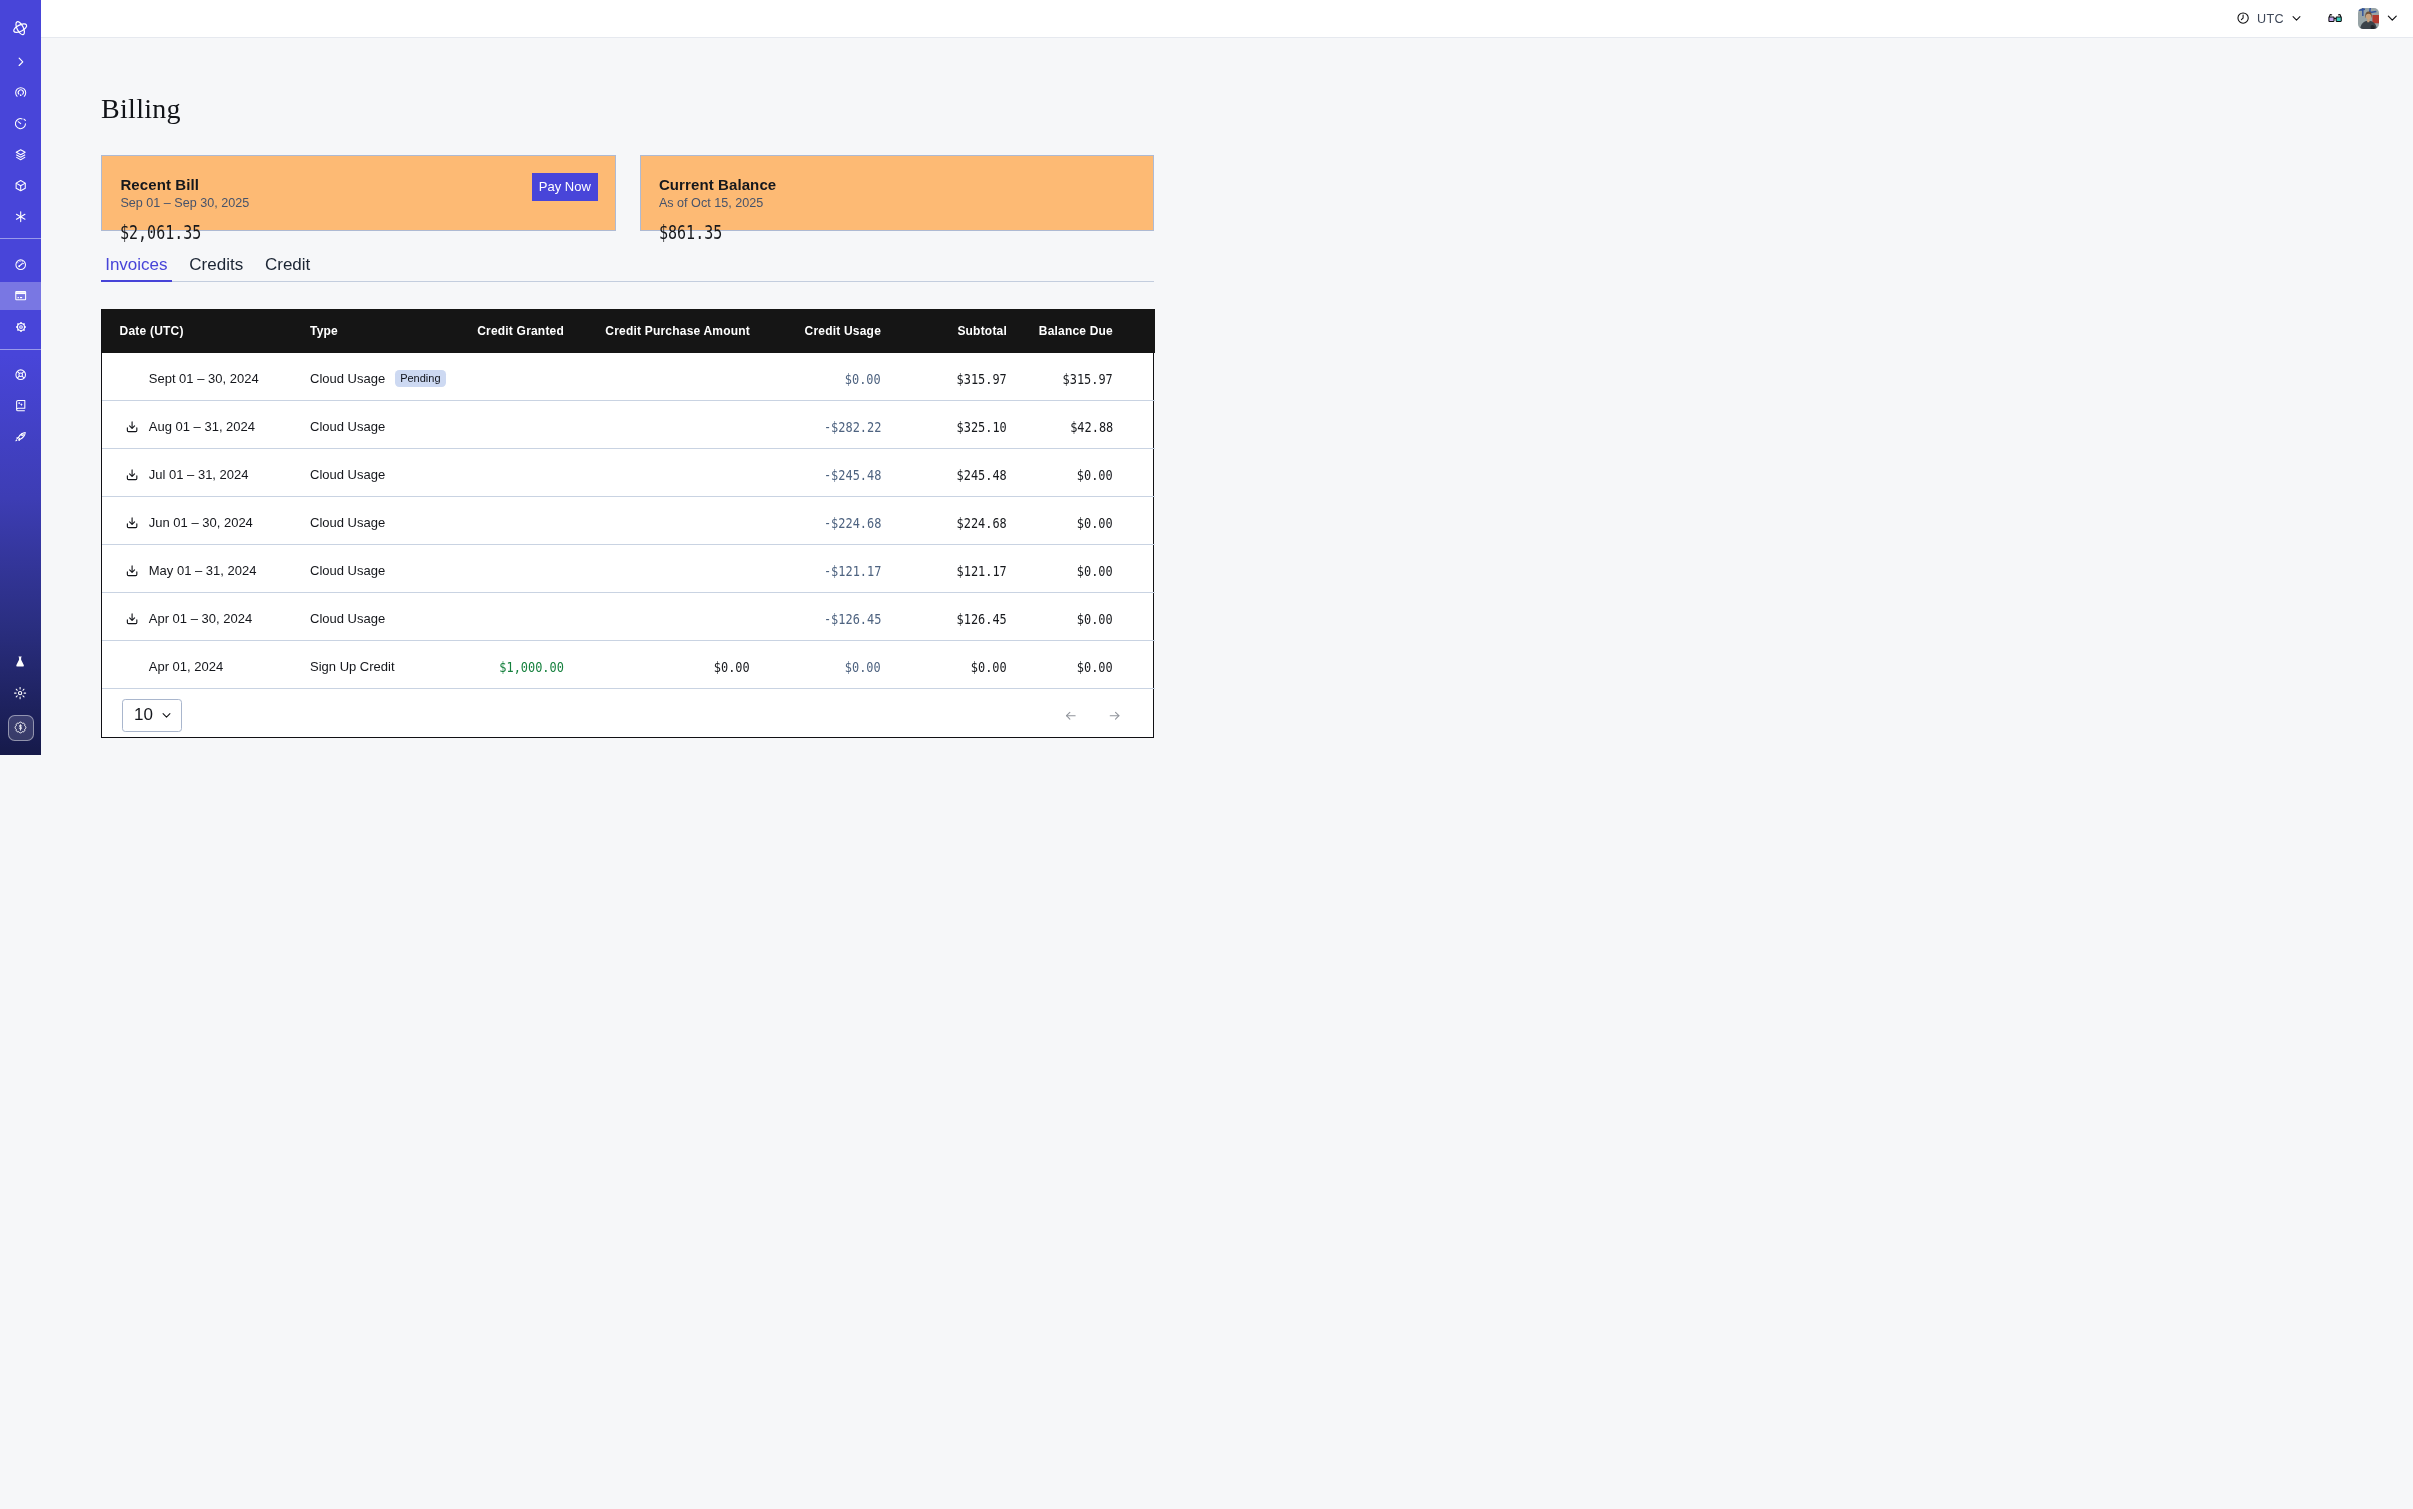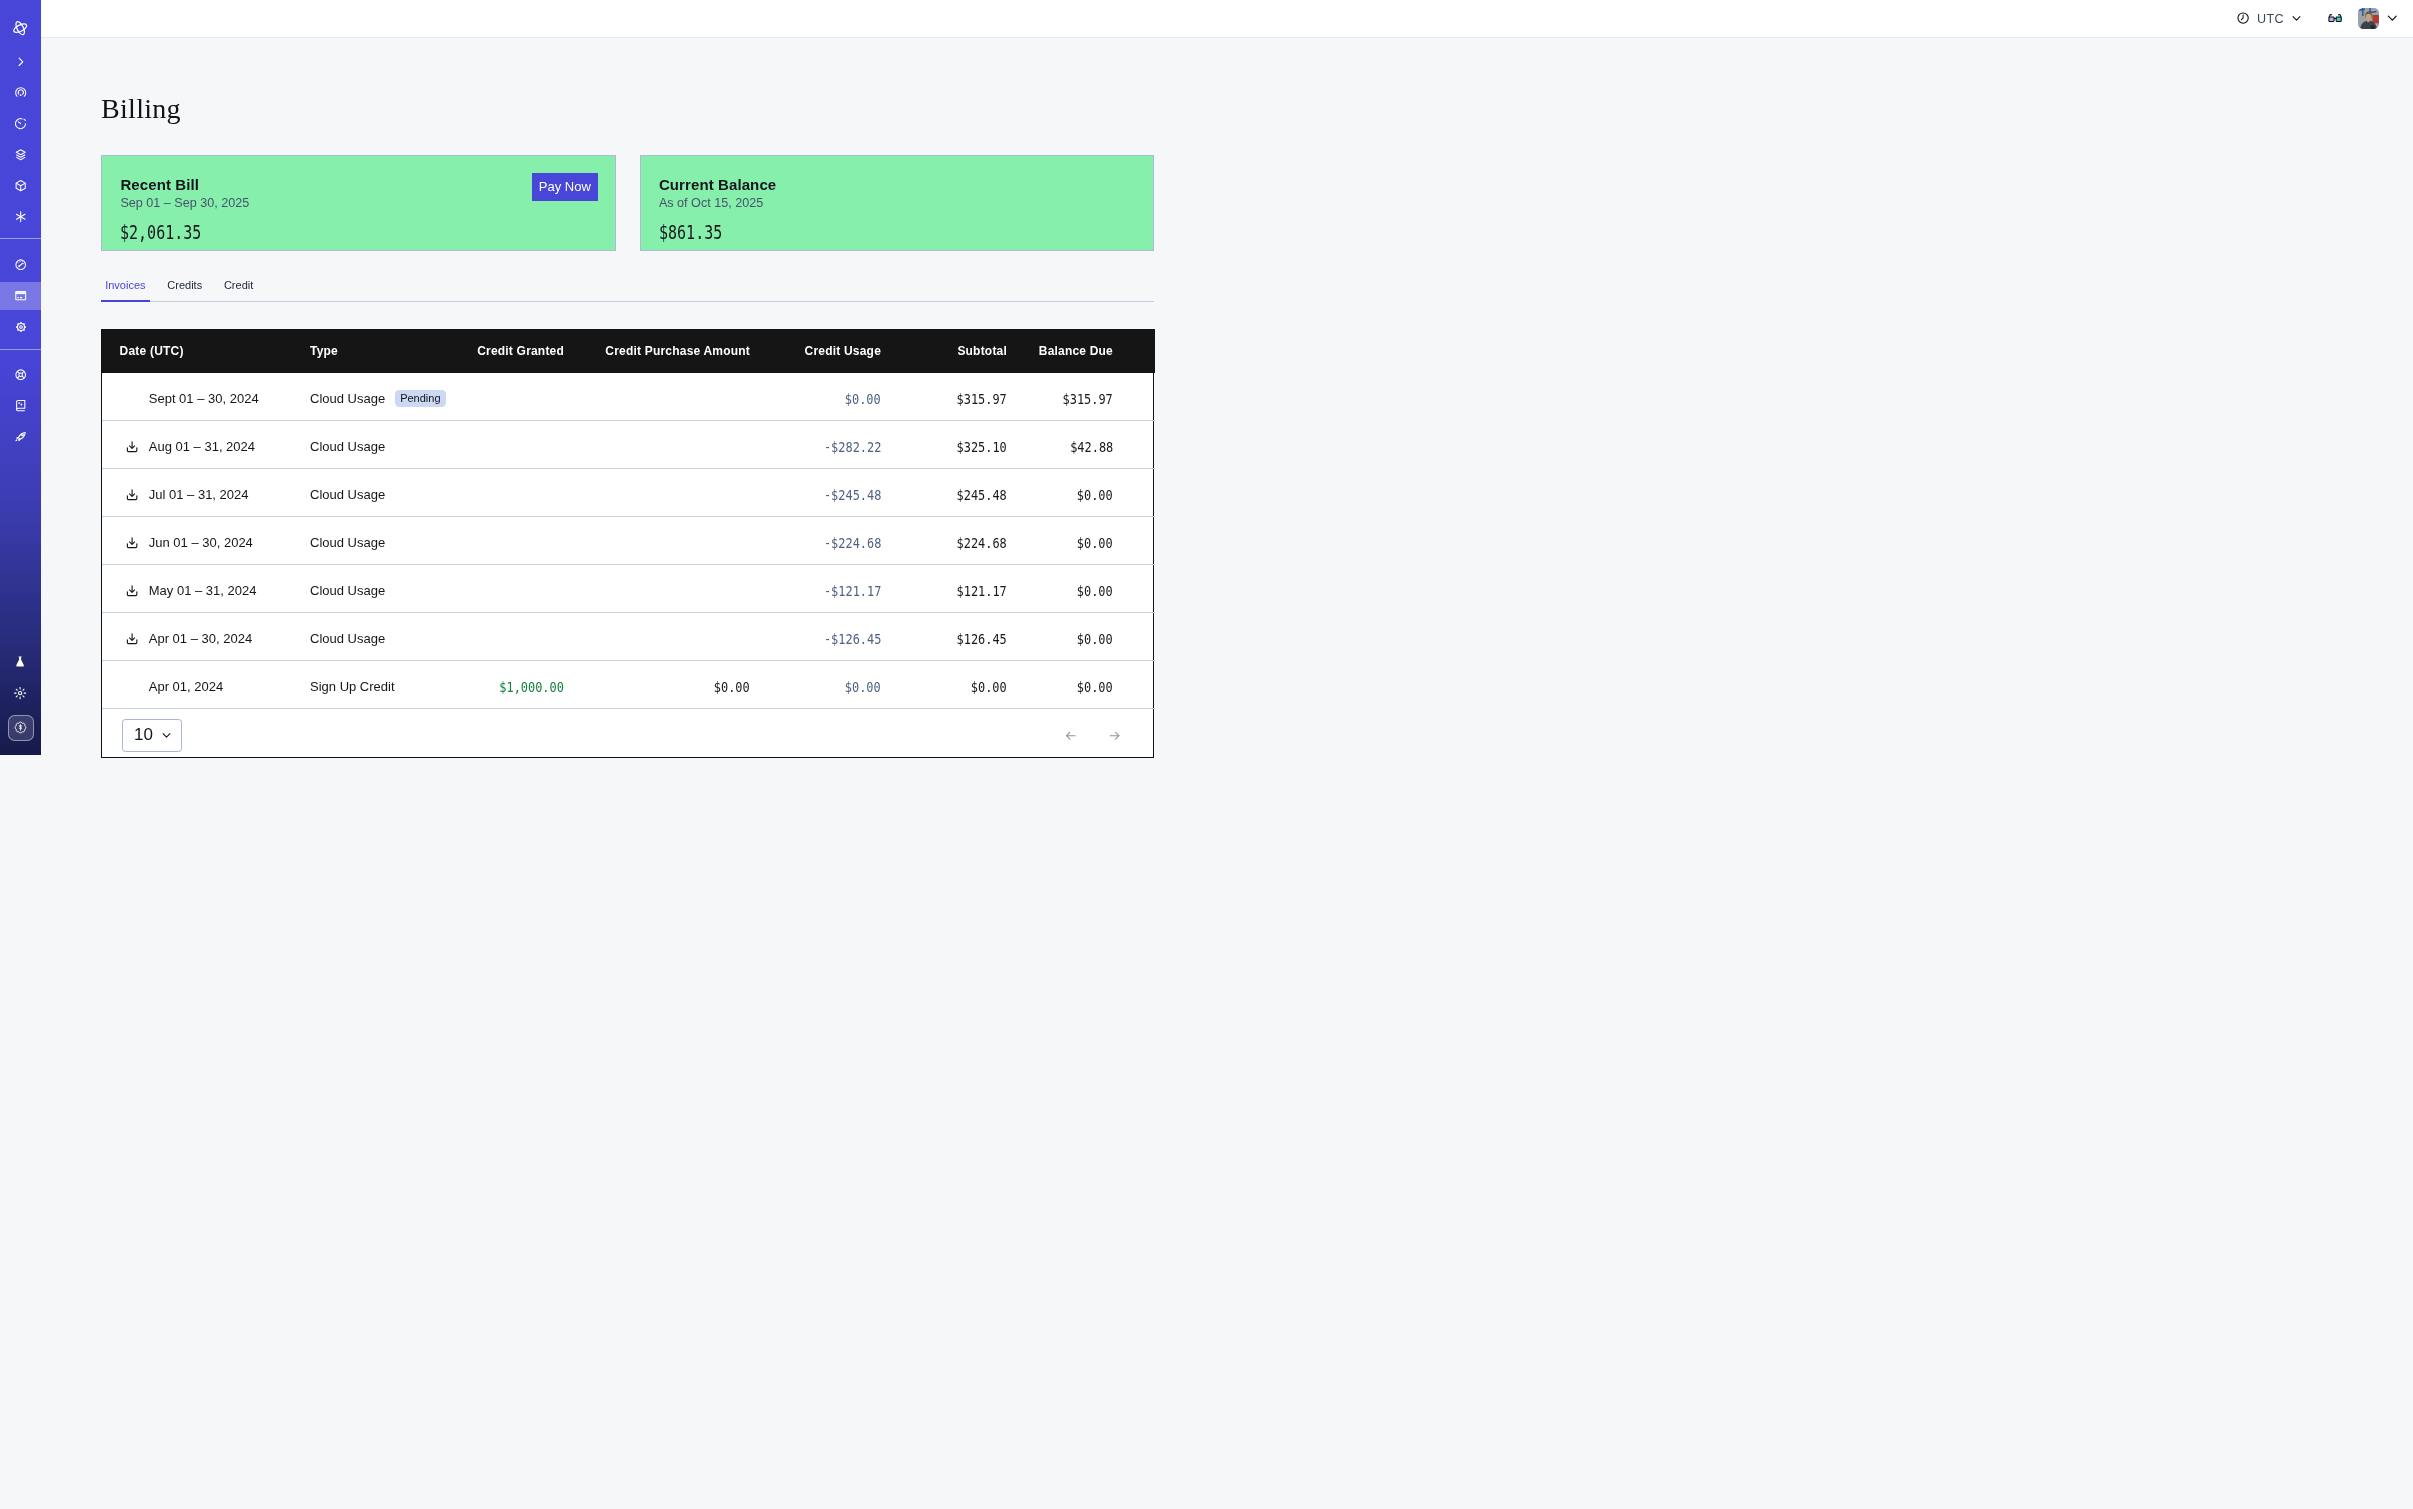--- a/index.html
+++ b/index.html
@@ -37,35 +37,35 @@
   .glasses-btn { margin-left:26px; display:flex; }
   .avatar-wrap { margin-left:16.7px; display:flex; align-items:center; }
   .avatar { width:20.5px; height:20.5px; border-radius:5px; overflow:hidden; display:block; }
   .avatar-caret { margin-left:7.5px; display:flex; }
 
   
   .main { position:absolute; left:41px; top:38px; width:1166px; padding:0 53px 0 60px; }
   h1.page-title { font-family:Liberation Serif, serif; font-weight:400; font-size:28px; line-height:40px; color:#111318; margin-top:51px; letter-spacing:0.3px; }
 
   .cards { display:flex; gap:24px; margin-top:26px; }
-  .card { flex:1; background:#86efac; border:0.8px solid #aebad3; height:96px; padding:20px 16.7px 0 18.4px; position:relative; }
+  .card { flex:1; background:#fdba74; border:0.8px solid #aebad3; height:76px; padding:20px 16.7px 0 18.4px; position:relative; }
   .card-title { font-size:15px; font-weight:700; color:#15171c; letter-spacing:0.1px; }
   .card-sub { font-size:12.6px; color:#46536b; margin-top:3.3px; min-height:16px; }
   .money { font-family:"DejaVu Sans Mono", monospace; display:inline-block; transform:scaleX(.79); transform-origin:left center; white-space:pre; }
   .card-amount { font-size:19px; color:#17191d; margin-top:9.2px; }
   .pay-btn {
     position:absolute; top:16.7px; right:16.7px; width:66px; height:28px;
     background:#4845d9; color:#fff; font-size:13px; border:none;
     display:flex; align-items:center; justify-content:center; cursor:pointer;
     font-family:"Liberation Sans", sans-serif;
   }
 
   
   .tabs { display:flex; gap:13.4px; margin-top:24px; border-bottom:0.8px solid #c3cdde; }
-  .tab { font-size:11px; line-height:20px; padding:0 4.2px 5.9px; color:#1b2534; cursor:pointer; position:relative; }
+  .tab { font-size:17px; line-height:20px; padding:0 4.2px 5.9px; color:#1b2534; cursor:pointer; position:relative; }
   .tab.active { color:#4744d8; }
   .tab.active::after { content:""; position:absolute; left:0; right:0; bottom:-0.8px; height:1.7px; background:#4744d8; }
 
   
   .tablebox { margin-top:27px; border:0.8px solid #101014; border-top:none; border-bottom-width:1.3px; background:#fff; }
   table { width:100%; border-collapse:collapse; table-layout:fixed; }
   col.c-date { width:208px; } col.c-type { width:142px; } col.c-granted { width:112px; }
   col.c-purchase { width:186px; } col.c-usage { width:131px; } col.c-subtotal { width:126px; } col.c-balance { width:148px; }
   thead th { background:#151515; color:#fff; font-size:12px; font-weight:700; height:44px; letter-spacing:0.2px; }
   th.h-date { text-align:left; padding-left:17.6px; }

